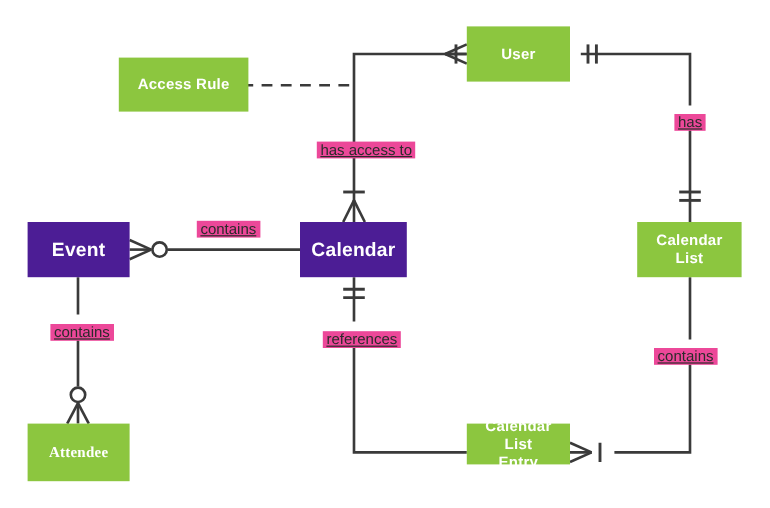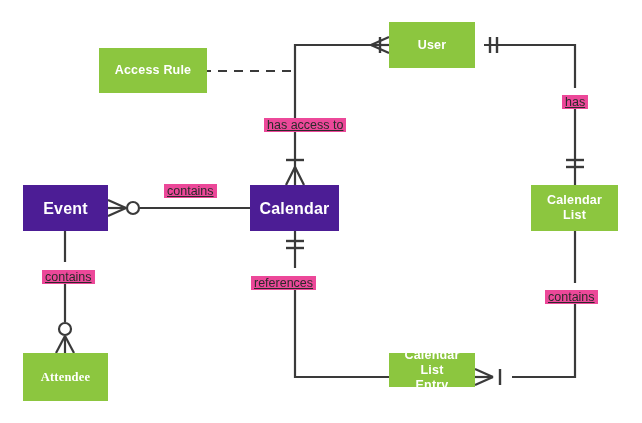--- a/index.html
+++ b/index.html
@@ -157,19 +157,19 @@
   <div class="entity-box green" style="left:389px; top:353px; width:86px; height:34px;">
     <span>Calendar List Entry</span>
   </div>
 
   <div class="edge-label" style="left:264px; top:118px;">has access to</div>
 
   <div class="edge-label" style="left:164px; top:184px;">contains</div>
 
   <div class="edge-label" style="left:42px;  top:270px;">contains</div>
 
-  <div class="edge-label" style="left:251px; top:276px;">references</div>
+  <div class="edge-label" style="left:269px; top:276px;">references</div>
 
   <div class="edge-label" style="left:562px; top:95px;">has</div>
 
   <div class="edge-label" style="left:545px; top:290px;">contains</div>
 
 </div>
 
 </body></html>

